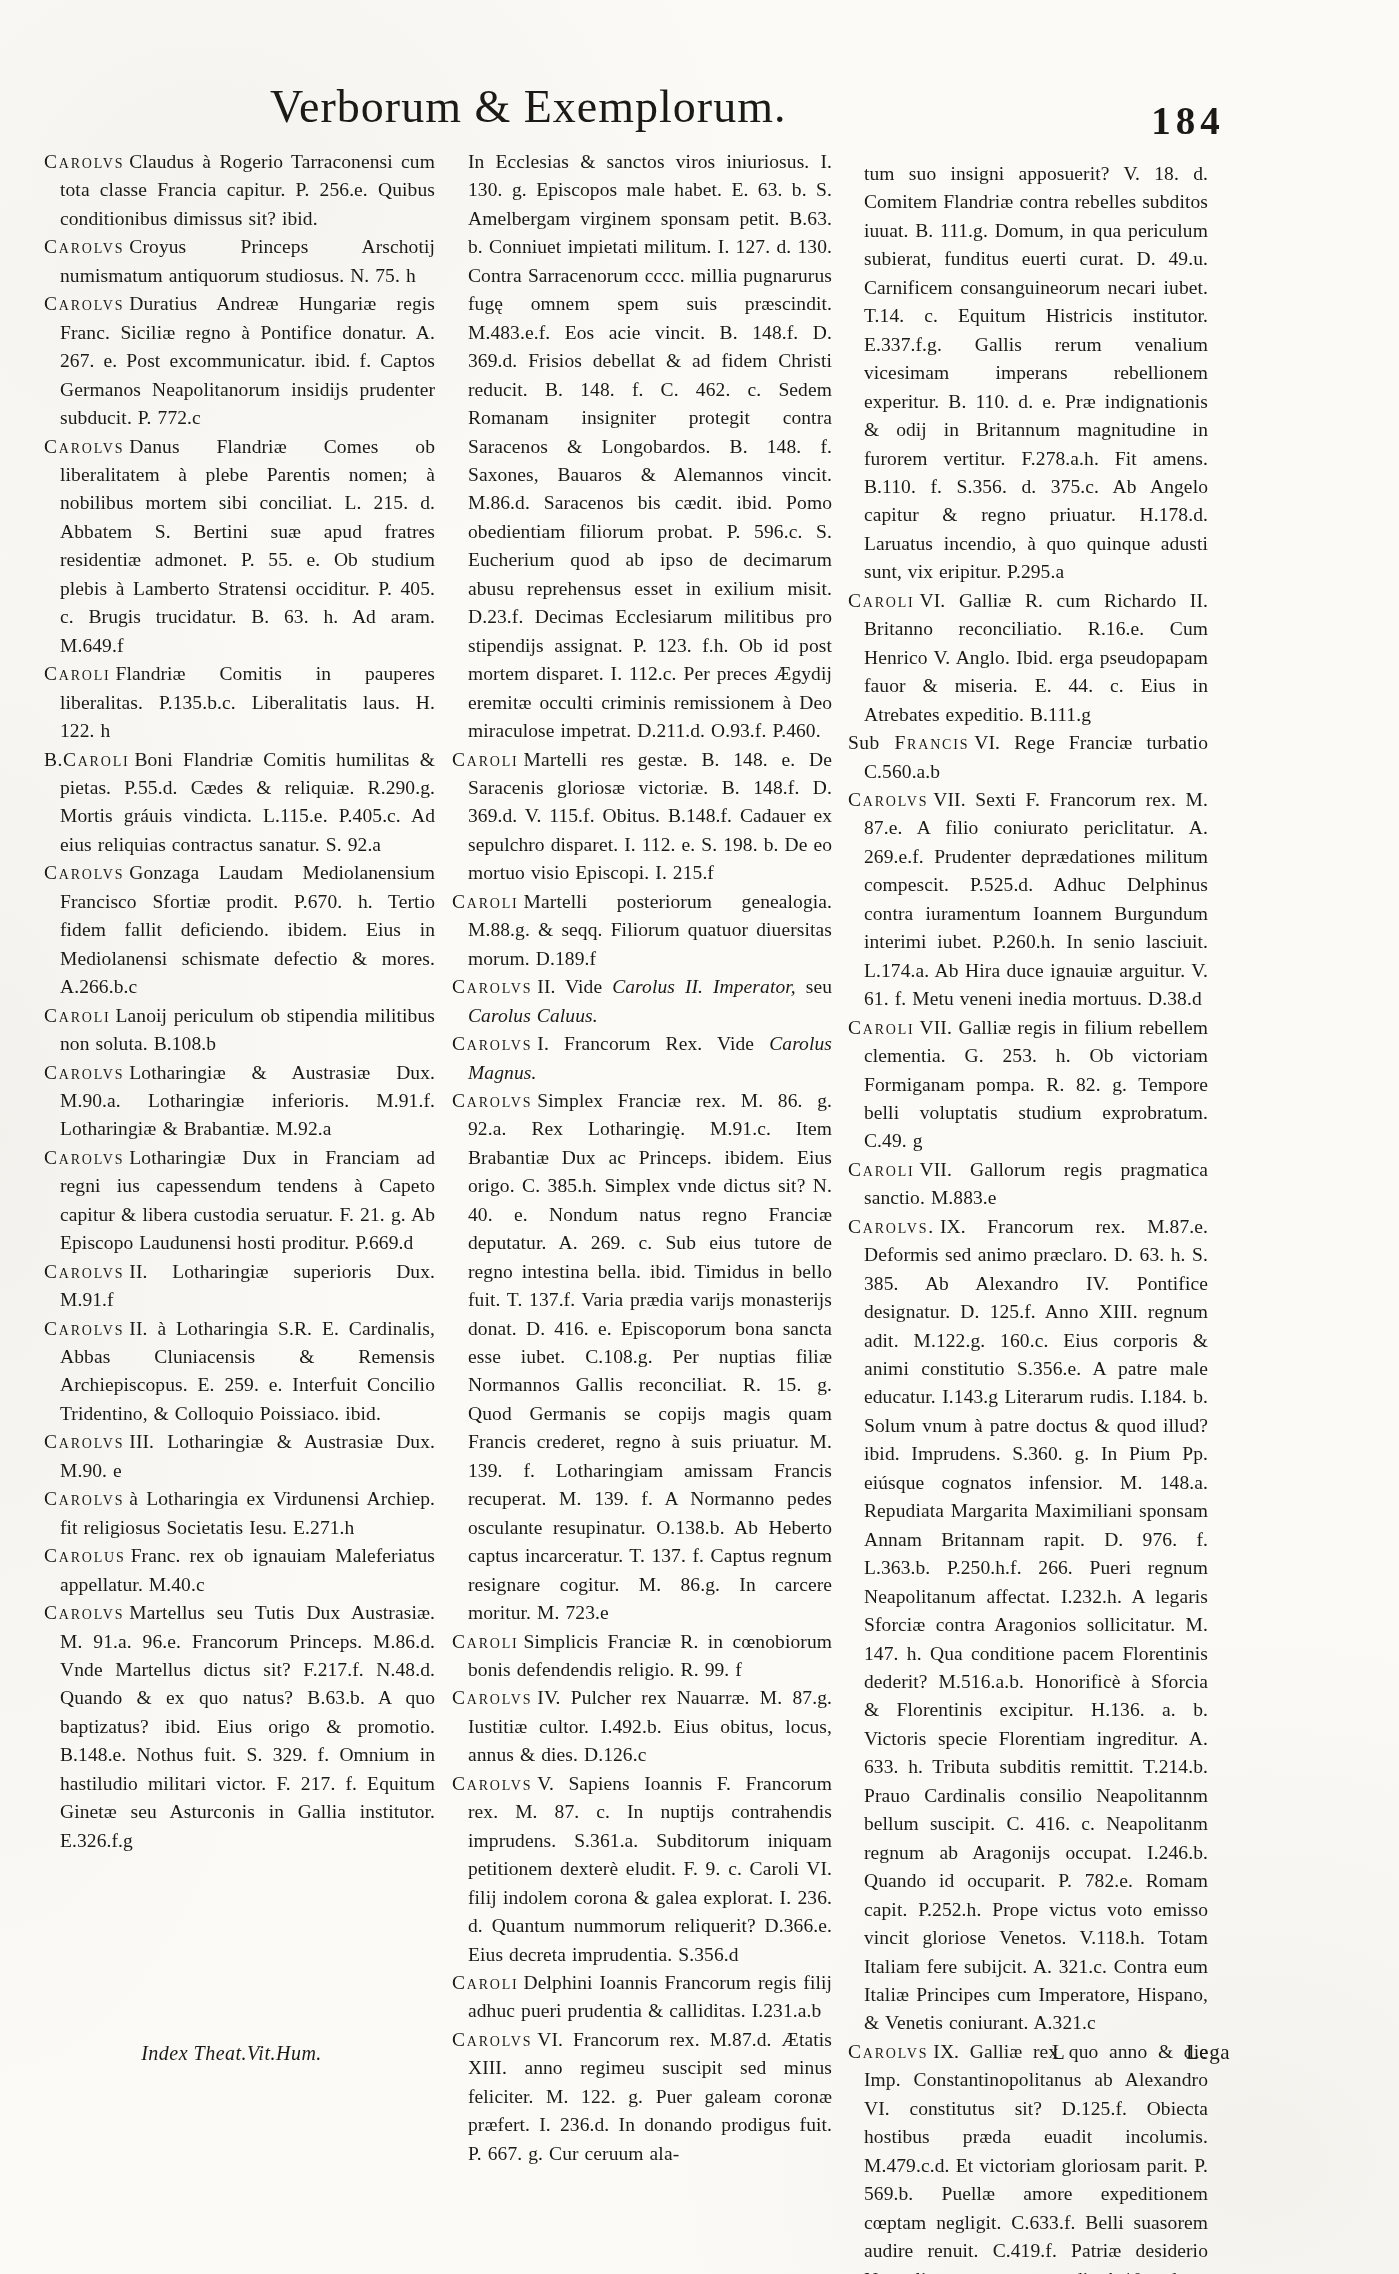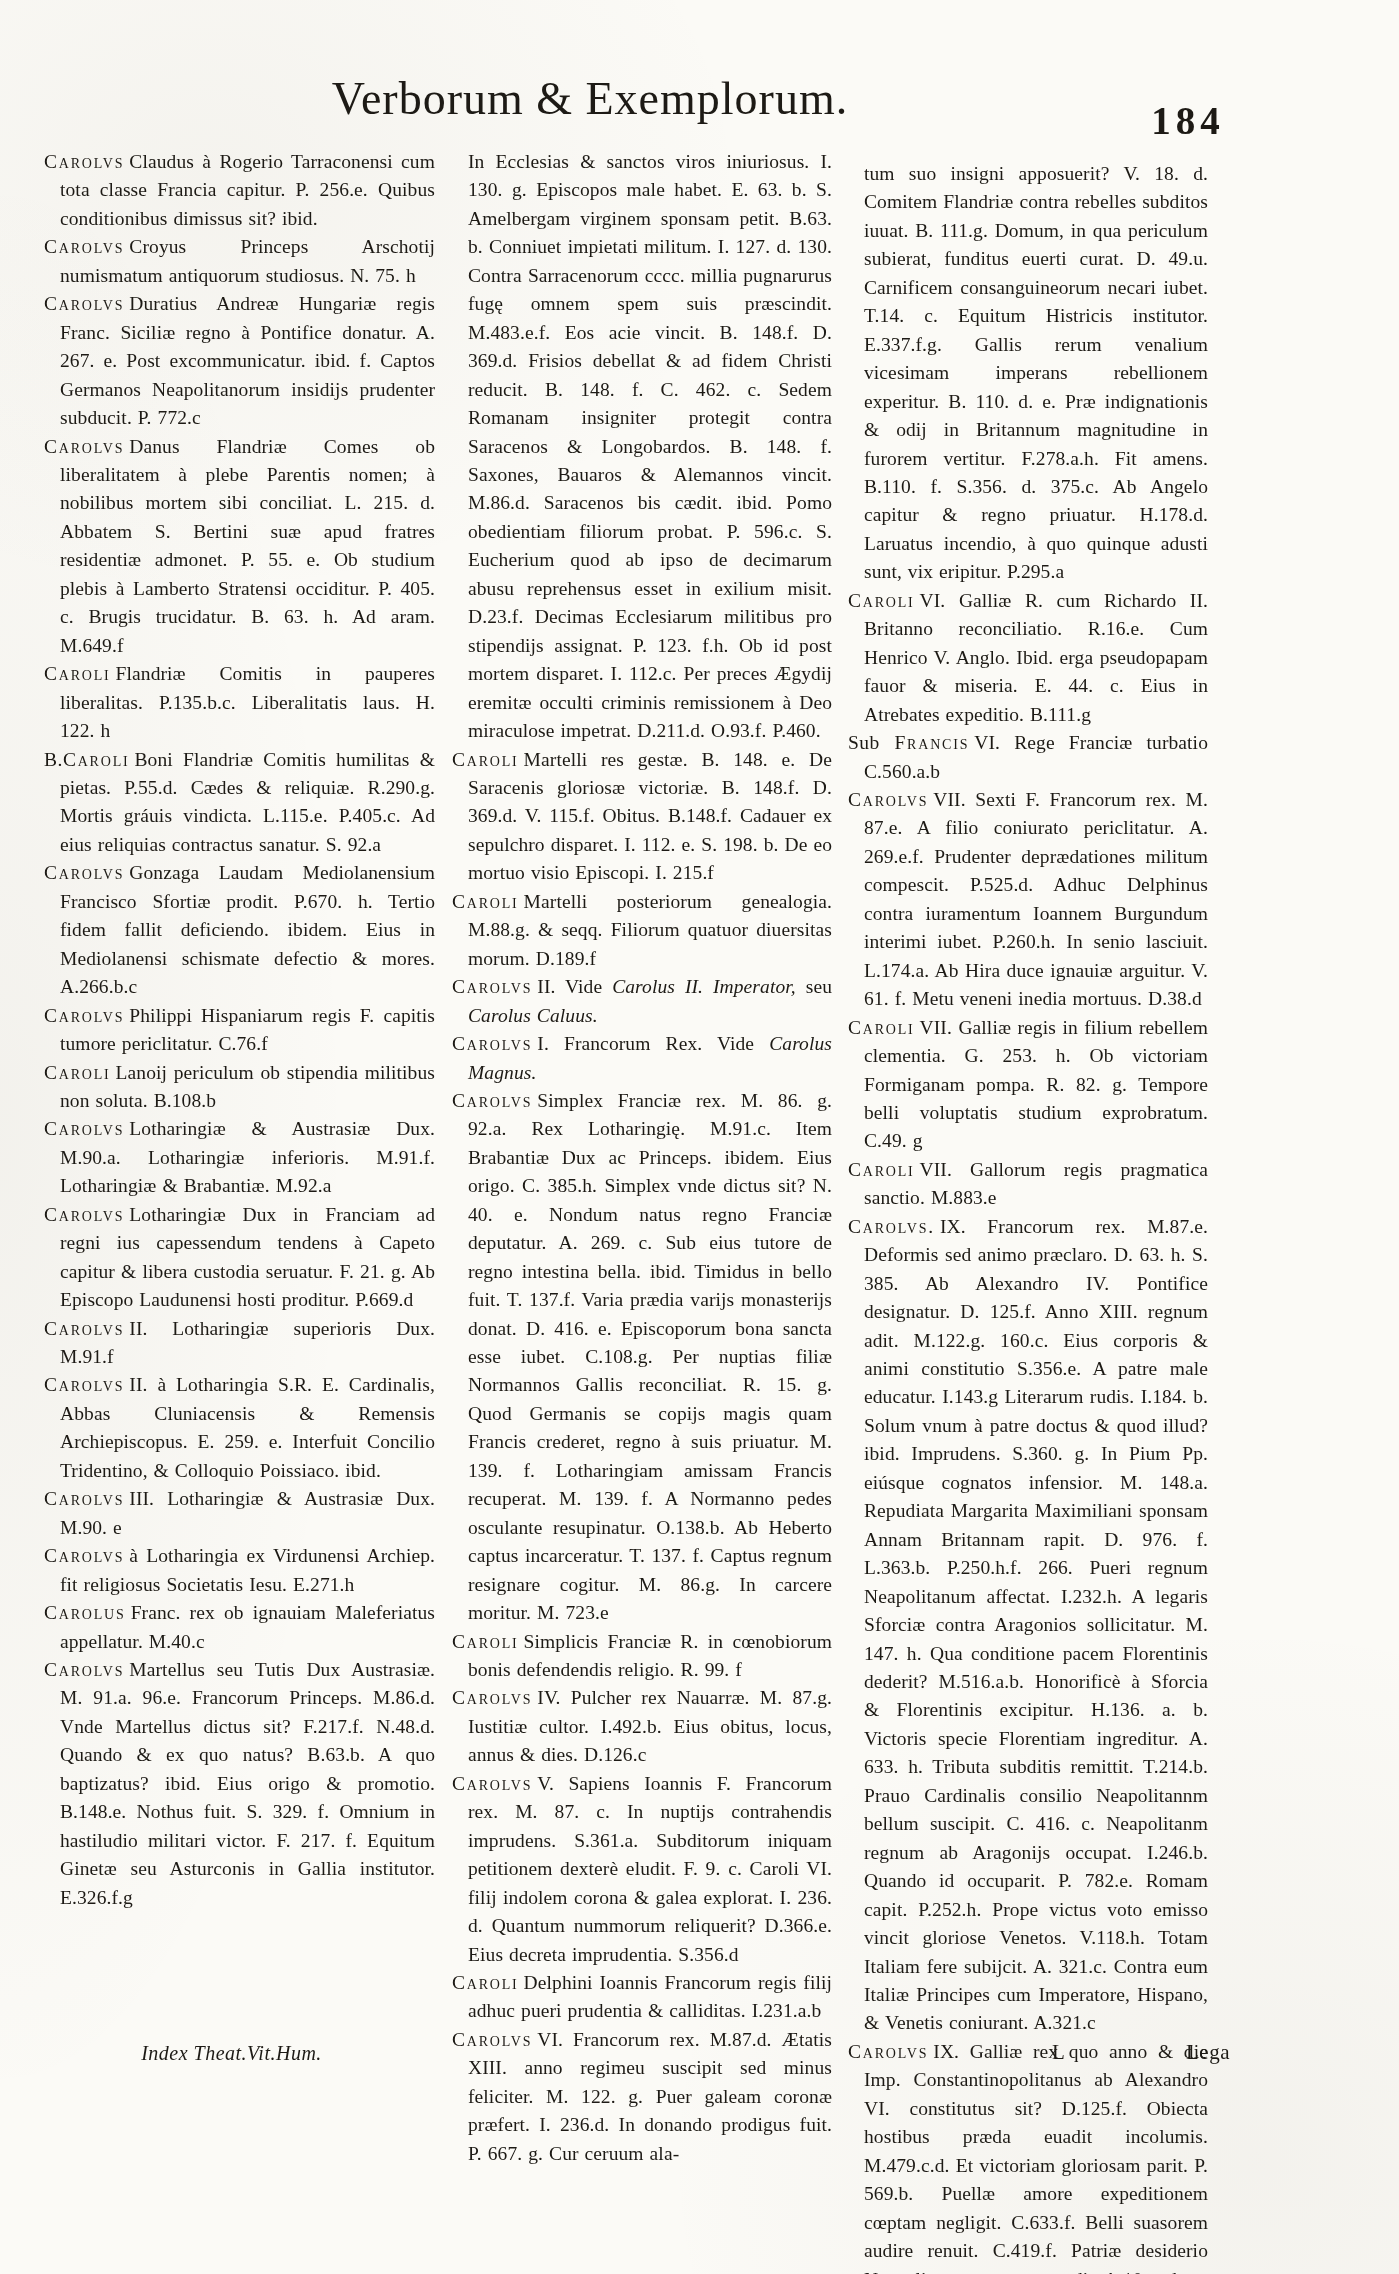--- a/index.html
+++ b/index.html
@@ -10,22 +10,21 @@
     background:#fbfaf6;
     background-image:
       radial-gradient(ellipse 900px 700px at 15% 8%, rgba(120,110,90,0.05), transparent 60%),
       radial-gradient(ellipse 1000px 900px at 90% 95%, rgba(120,110,90,0.06), transparent 60%),
       radial-gradient(ellipse 500px 1400px at 0% 50%, rgba(90,80,60,0.05), transparent 70%);
     color:#1d1a15;
     font-family:"Liberation Serif", serif;
     overflow:hidden;
   }
   .title {
-    position:absolute; left:270px; top:72px; width:640px;
-    text-align:center;
+    position:absolute; left:270px; top:80px; width:640px;
     font-size:46px; letter-spacing:1px;
     white-space:nowrap;
   }
   .pagenum {
     position:absolute; left:1128px; top:98px; width:120px;
     font-size:39px; font-weight:bold; letter-spacing:5px;
     text-align:center;
   }
   .col {
     position:absolute; top:148px;
@@ -65,21 +64,20 @@
   <div class="pagenum">184</div>
 
   <div class="col" id="c0">
       <p class="entry"><span class="head">Carolvs</span>Claudus à Rogerio Tarraconensi cum tota classe Francia capitur. P. 256.e. Quibus conditionibus dimissus sit? ibid.</p>
       <p class="entry"><span class="head">Carolvs</span>Croyus Princeps Arschotij numismatum antiquorum studiosus. N. 75. h</p>
       <p class="entry"><span class="head">Carolvs</span>Duratius Andreæ Hungariæ regis Franc. Siciliæ regno à Pontifice donatur. A. 267. e. Post excommunicatur. ibid. f. Captos Germanos Neapolitanorum insidijs prudenter subducit. P. 772.c</p>
       <p class="entry"><span class="head">Carolvs</span>Danus Flandriæ Comes ob liberalitatem à plebe Parentis nomen; à nobilibus mortem sibi conciliat. L. 215. d. Abbatem S. Bertini suæ apud fratres residentiæ admonet. P. 55. e. Ob studium plebis à Lamberto Stratensi occiditur. P. 405. c. Brugis trucidatur. B. 63. h. Ad aram. M.649.f</p>
       <p class="entry"><span class="head">Caroli</span>Flandriæ Comitis in pauperes liberalitas. P.135.b.c. Liberalitatis laus. H. 122. h</p>
       <p class="entry"><span class="pre">B.</span><span class="head">Caroli</span>Boni Flandriæ Comitis humilitas &amp; pietas. P.55.d. Cædes &amp; reliquiæ. R.290.g. Mortis gráuis vindicta. L.115.e. P.405.c. Ad eius reliquias contractus sanatur. S. 92.a</p>
       <p class="entry"><span class="head">Carolvs</span>Gonzaga Laudam Mediolanensium Francisco Sfortiæ prodit. P.670. h. Tertio fidem fallit deficiendo. ibidem. Eius in Mediolanensi schismate defectio &amp; mores. A.266.b.c</p>
-      <p class="entry"><span class="head">Carolvs</span>Philippi Hispaniarum regis F. capitis tumore periclitatur. C.76.f</p>
       <p class="entry"><span class="head">Caroli</span>Lanoij periculum ob stipendia militibus non soluta. B.108.b</p>
       <p class="entry"><span class="head">Carolvs</span>Lotharingiæ &amp; Austrasiæ Dux. M.90.a. Lotharingiæ inferioris. M.91.f. Lotharingiæ &amp; Brabantiæ. M.92.a</p>
       <p class="entry"><span class="head">Carolvs</span>Lotharingiæ Dux in Franciam ad regni ius capessendum tendens à Capeto capitur &amp; libera custodia seruatur. F. 21. g. Ab Episcopo Laudunensi hosti proditur. P.669.d</p>
       <p class="entry"><span class="head">Carolvs</span>II. Lotharingiæ superioris Dux. M.91.f</p>
       <p class="entry"><span class="head">Carolvs</span>II. à Lotharingia S.R. E. Cardinalis, Abbas Cluniacensis &amp; Remensis Archiepiscopus. E. 259. e. Interfuit Concilio Tridentino, &amp; Colloquio Poissiaco. ibid.</p>
       <p class="entry"><span class="head">Carolvs</span>III. Lotharingiæ &amp; Austrasiæ Dux. M.90. e</p>
       <p class="entry"><span class="head">Carolvs</span>à Lotharingia ex Virdunensi Archiep. fit religiosus Societatis Iesu. E.271.h</p>
       <p class="entry"><span class="head">Carolus</span>Franc. rex ob ignauiam Maleferiatus appellatur. M.40.c</p>
       <p class="entry"><span class="head">Carolvs</span>Martellus seu Tutis Dux Austrasiæ. M. 91.a. 96.e. Francorum Princeps. M.86.d. Vnde Martellus dictus sit? F.217.f. N.48.d. Quando &amp; ex quo natus? B.63.b. A quo baptizatus? ibid. Eius origo &amp; promotio. B.148.e. Nothus fuit. S. 329. f. Omnium in hastiludio militari victor. F. 217. f. Equitum Ginetæ seu Asturconis in Gallia institutor. E.326.f.g</p>
     </div>

